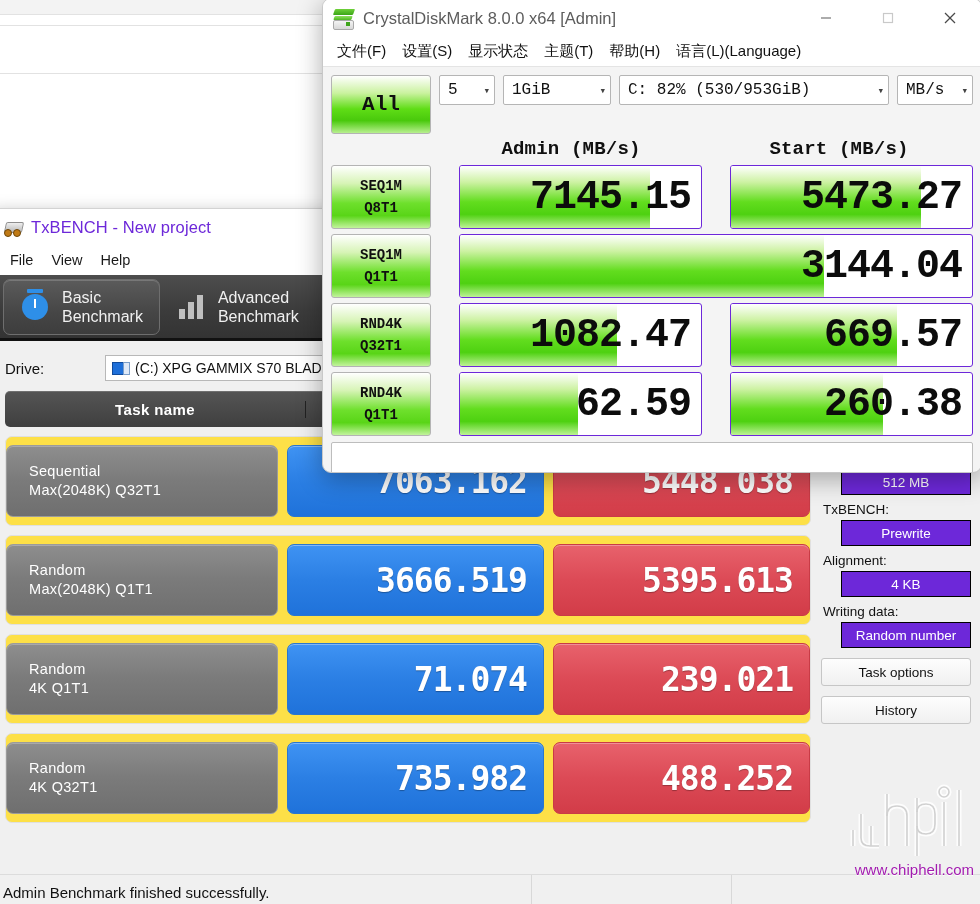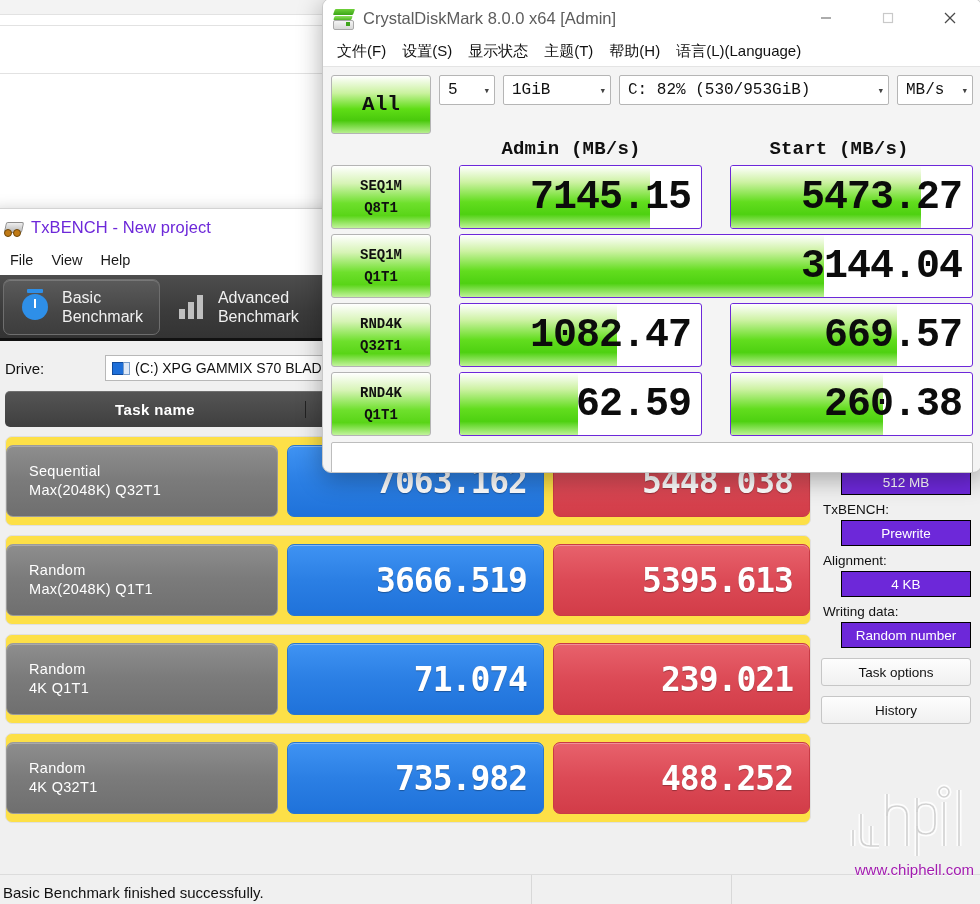--- a/index.html
+++ b/index.html
@@ -704,21 +704,21 @@
 
           <div class="set-label">Writing data:</div>
           <div class="set-value">Random number</div>
 
           <div class="set-btn">Task options</div>
           <div class="set-btn">History</div>
         </div>
       </div>
 
       <div class="txb-statusbar">
-        <span>Basic Benchmark finished successfully.</span>
+        <span>Admin Benchmark finished successfully.</span>
         <span class="seg a"></span>
         <span class="seg b"></span>
       </div>
     </div>
   </div>
 
   <svg class="ch-logo" viewBox="0 0 145 92">
     <g fill="none" stroke="#ffffff" stroke-width="5" opacity="0.95">
       <path d="M30 46 l0 24 q0 8 9 8 l9 0"></path>
       <path d="M56 26 l0 52"></path>

